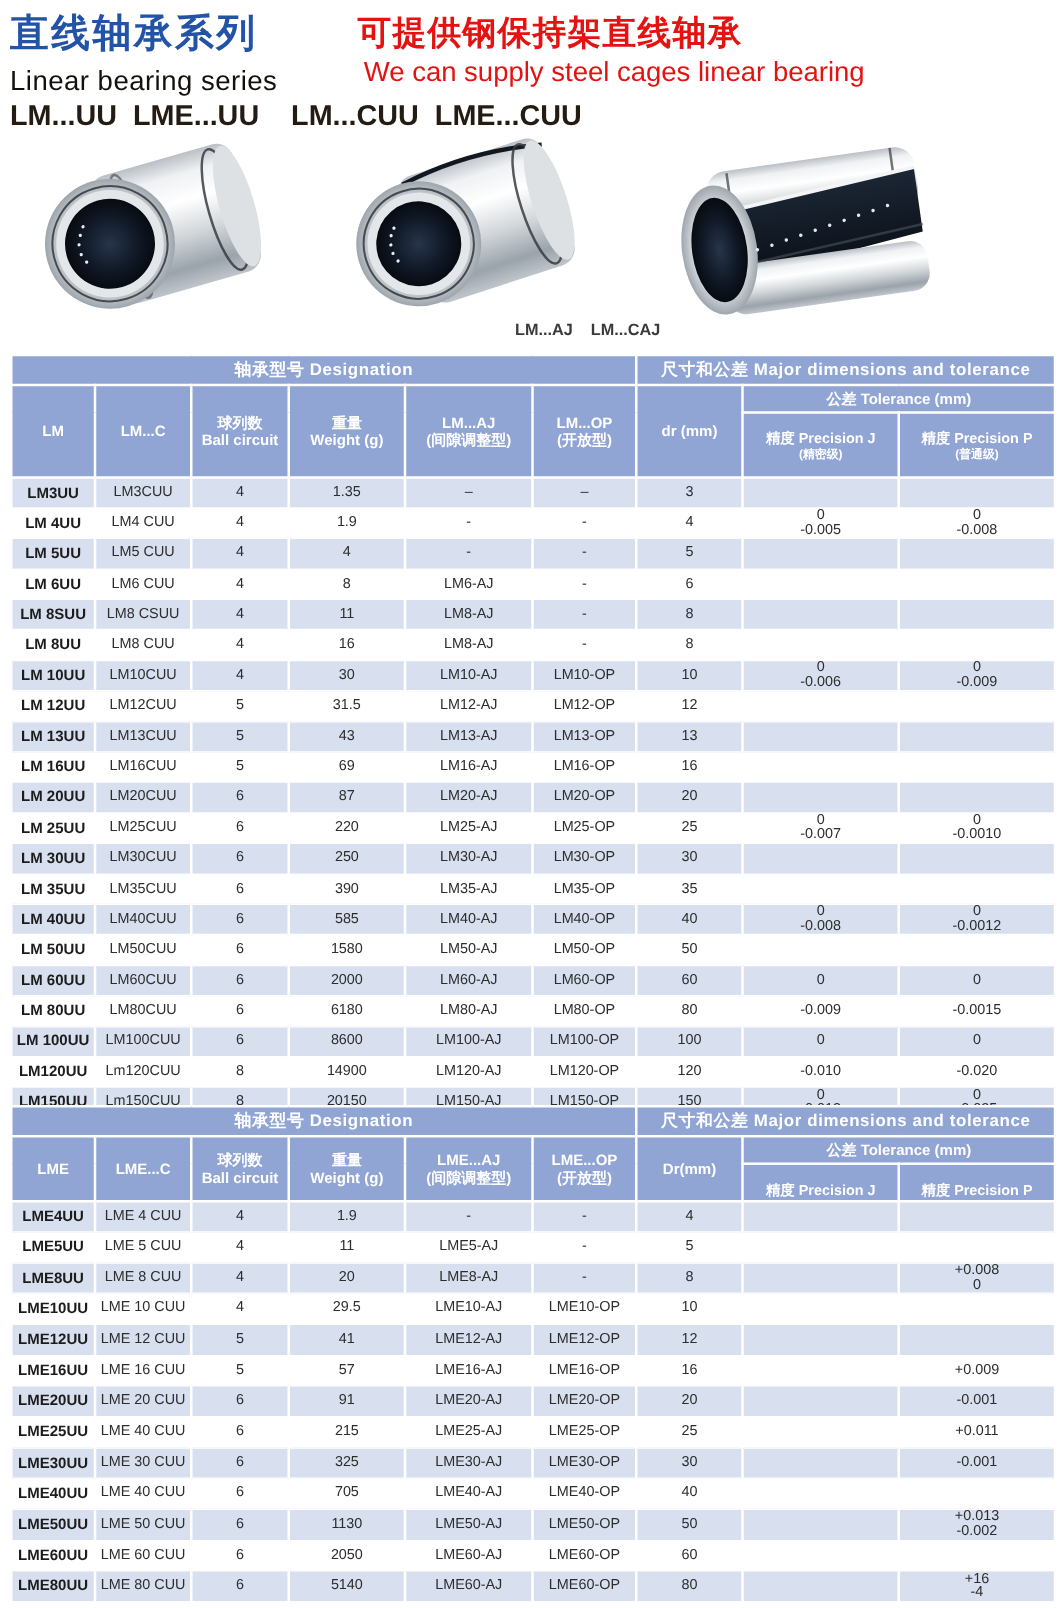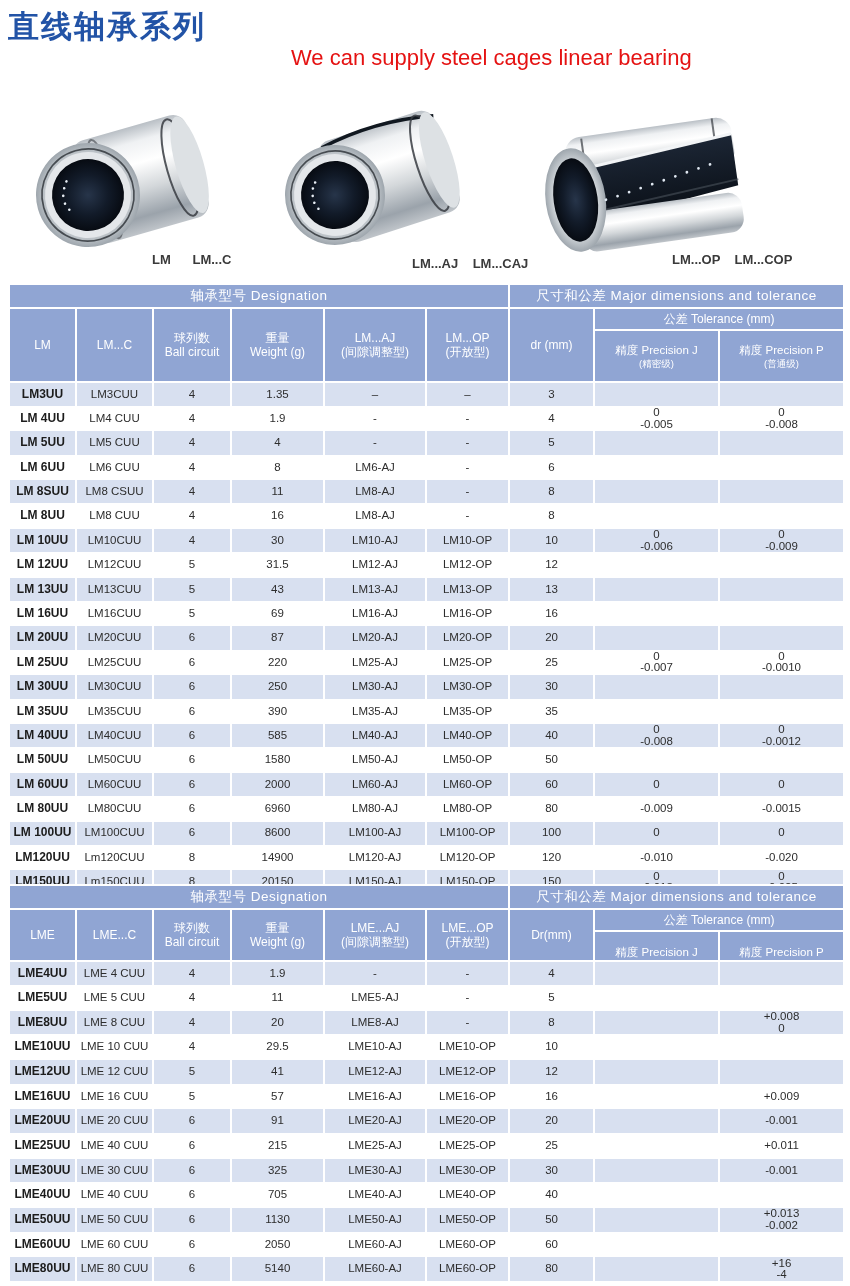--- a/index.html
+++ b/index.html
@@ -20,21 +20,21 @@
   .b3{left:512px;top:104px;}
   .plabel{position:absolute;font-size:13px;font-weight:bold;color:#3a3a3a;line-height:15px;white-space:pre;}
   .l1{left:152px;top:222px;}
   .l2{left:412px;top:226px;}
   .l3{left:672px;top:222px;}
 
   
   .spec{position:absolute;left:8px;width:835px;border-collapse:collapse;table-layout:fixed;}
   .t1{top:283px;}
   .t2{top:884px;}
-  .spec th{background:#90a5d3;color:#fff;font-weight:normal;border:2px solid #fff;
+  .spec th{background:#90a5d3;color:#fff;font-weight:bold;border:2px solid #fff;
            text-align:center;vertical-align:middle;white-space:pre-line;padding:0;}
   .spec tr.grp th{font-size:13.5px;letter-spacing:.5px;height:22px;}
   .spec tr.colh{height:22px;}
   .spec tr.colh th{font-size:12px;line-height:14px;}
   .spec tr.prec{height:33px;}
   .t2 tr.prec{height:30px;}
   .spec tr.prec th{font-size:11.5px;}
   .spec th .sub{display:block;font-size:9.5px;line-height:11px;}
   .spec td{border-left:2px solid #fff;border-right:2px solid #fff;border-top:1px solid #fff;border-bottom:1px solid #fff;
            text-align:center;vertical-align:middle;font-size:11.5px;color:#2d2d2d;padding:0;
@@ -43,20 +43,23 @@
   .t2 tbody tr{height:24.65px;}
   .spec tbody tr:nth-child(odd){background:#d8e0f0;}
   .spec td:first-child{font-weight:bold;font-size:12px;color:#1c1c1c;margin-left:17px;}
 </style>
 </head>
 <body>
 
 <div class="page">
 
   <div class="title-cn">直线轴承系列</div>
+  <div class="title-en">Linear bearing series</div>
+  <div class="models">LM...UU  LME...UU    LM...CUU  LME...CUU</div>
+  <div class="promo-cn">可提供钢保持架直线轴承</div>
   <div class="promo-en">We can supply steel cages linear bearing</div>
 
   <svg class="bimg b1" width="210" height="162" viewBox="0 0 210 162">
     <defs>
       <linearGradient id="gBody" x1="0" y1="0" x2="0" y2="1">
         <stop offset="0" stop-color="#b9bfc5"></stop>
           <stop offset="0.15" stop-color="#eff1f3"></stop>
         <stop offset="0.35" stop-color="#ffffff"></stop>
           <stop offset="0.6" stop-color="#d3d7da"></stop>
         <stop offset="0.85" stop-color="#9ba3ab"></stop>
@@ -129,31 +132,23 @@
         <circle cx="128" cy="85.3" r="1.4" fill="#dfe7f0"></circle>
       <circle cx="140" cy="83" r="1.4" fill="#dfe7f0"></circle>
         <circle cx="152" cy="80.7" r="1.4" fill="#dfe7f0"></circle>
       <circle cx="164" cy="78.4" r="1.4" fill="#dfe7f0"></circle>
         <circle cx="176" cy="76" r="1.4" fill="#dfe7f0"></circle>
       <circle cx="188" cy="73.8" r="1.4" fill="#dfe7f0"></circle>
         <circle cx="200" cy="71.5" r="1.4" fill="#dfe7f0"></circle>
     </g>
   </svg>
 
-  <div class="plabel l1">
-    <div>LM      LM...C</div>
-    <div>LME    LME...C</div>
-  </div>
   <div class="plabel l2">
     <div>LM...AJ    LM...CAJ</div>
     <div>LME...AJ  LME...CAJ</div>
-  </div>
-  <div class="plabel l3">
-    <div>LM...OP    LM...COP</div>
-    <div>LME...OP  LME...COP</div>
   </div>
 
   <table class="spec t1">
     <colgroup>
       <col style="width:67px">
         <col style="width:77px">
         <col style="width:78px">
         <col style="width:93px">
       <col style="width:102px">
         <col style="width:83px">
@@ -382,21 +377,21 @@
           <td>LM60-AJ</td>
           <td>LM60-OP</td>
           <td>60</td>
           <td>0</td>
           <td>0</td>
         </tr>
         <tr>
           <td>LM 80UU</td>
           <td>LM80CUU</td>
           <td>6</td>
-          <td>6960</td>
+          <td>6180</td>
           <td>LM80-AJ</td>
           <td>LM80-OP</td>
           <td>80</td>
           <td>-0.009</td>
           <td>-0.0015</td>
         </tr>
         <tr>
           <td>LM 100UU</td>
           <td>LM100CUU</td>
           <td>6</td>

